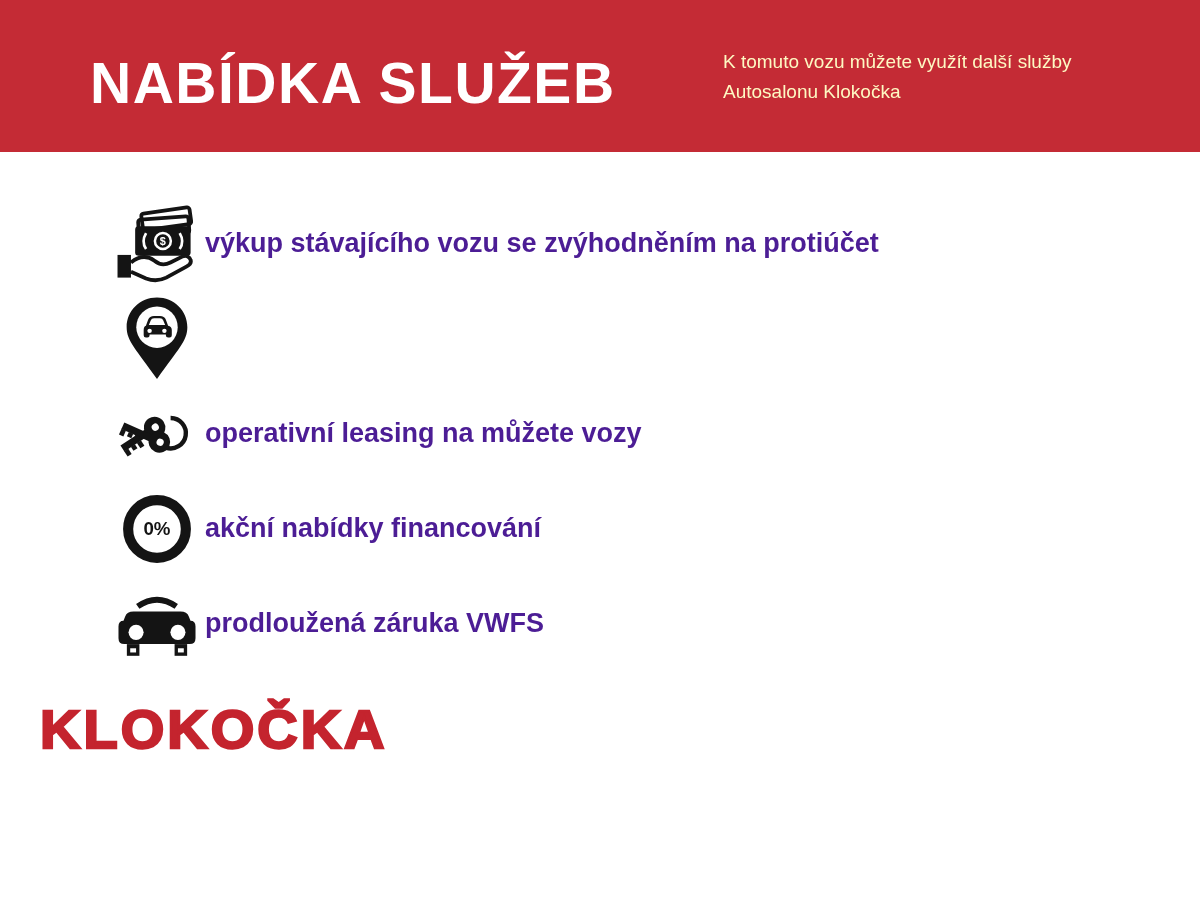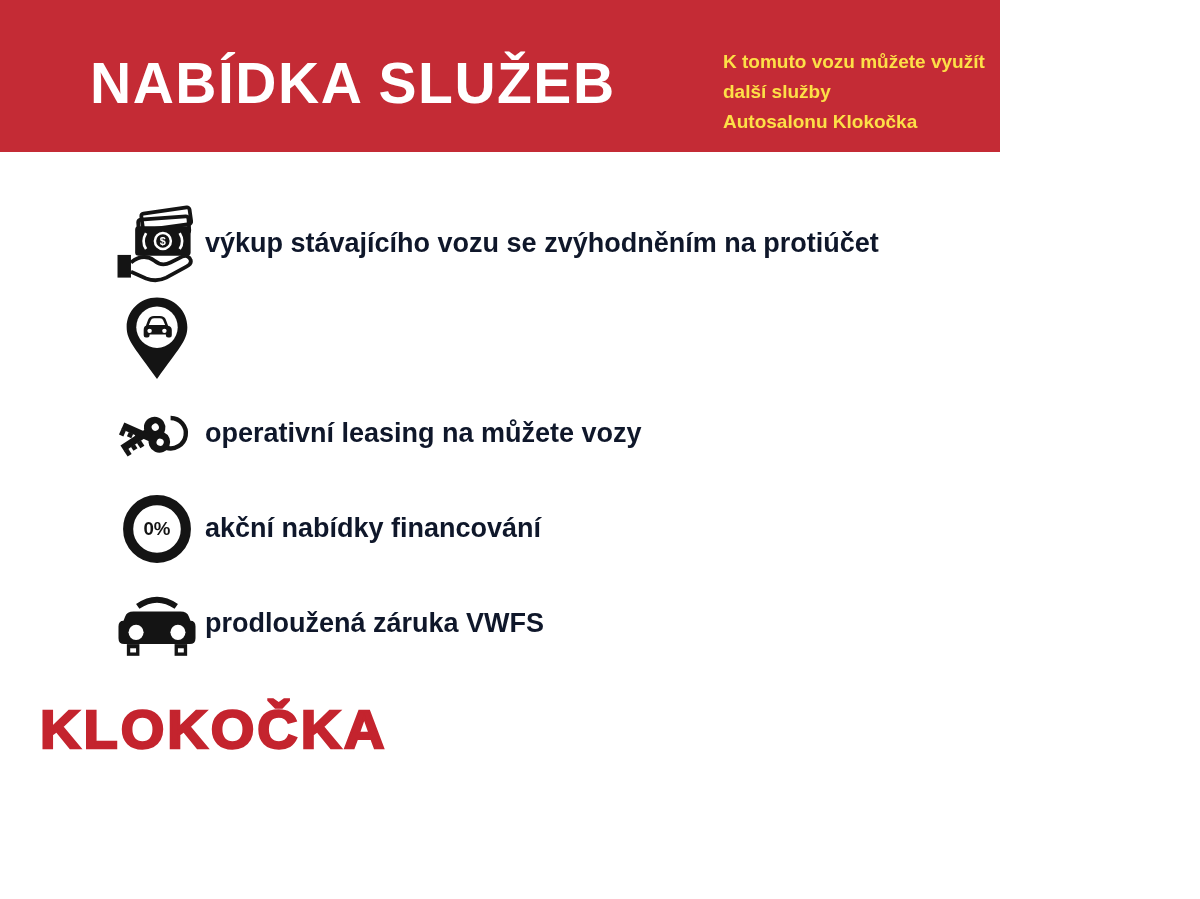--- a/index.html
+++ b/index.html
@@ -7,42 +7,42 @@
   body {
     background: #ffffff;
     font-family: "Liberation Sans", sans-serif;
     overflow: hidden;
     position: relative;
   }
 
   
   .banner {
     position: relative;
-    width: 1000px;
+    width: 1200px;
     height: 152px;
     background: #c42b35;
   }
   .banner-title {
     position: absolute;
     left: 90px;
     top: 50px;
     color: #ffffff;
     font-size: 57px;
     font-weight: bold;
     letter-spacing: 1.5px;
     white-space: nowrap;
   }
   .banner-subtitle {
     position: absolute;
     left: 723px;
     top: 47px;
-    color: #fde047;
+    color: #fef9c3;
     font-size: 19px;
     line-height: 30px;
-    font-weight: bold;
+    font-weight: normal;
   }
 
   
   .services {
     padding-top: 44px;
     padding-left: 108px;
   }
   .service-row {
     display: flex;
     align-items: center;
@@ -51,21 +51,21 @@
   .icon-cell {
     width: 97px;
     height: 88px;
     display: flex;
     align-items: center;
     justify-content: center;
     flex: 0 0 auto;
   }
   .icon-cell svg { display: block; }
   .service-label {
-    color: #0f172a;
+    color: #4c1d95;
     font-size: 27px;
     font-weight: bold;
     white-space: nowrap;
   }
 
   
   .footer {
     padding-left: 40px;
     padding-top: 26px;
   }

